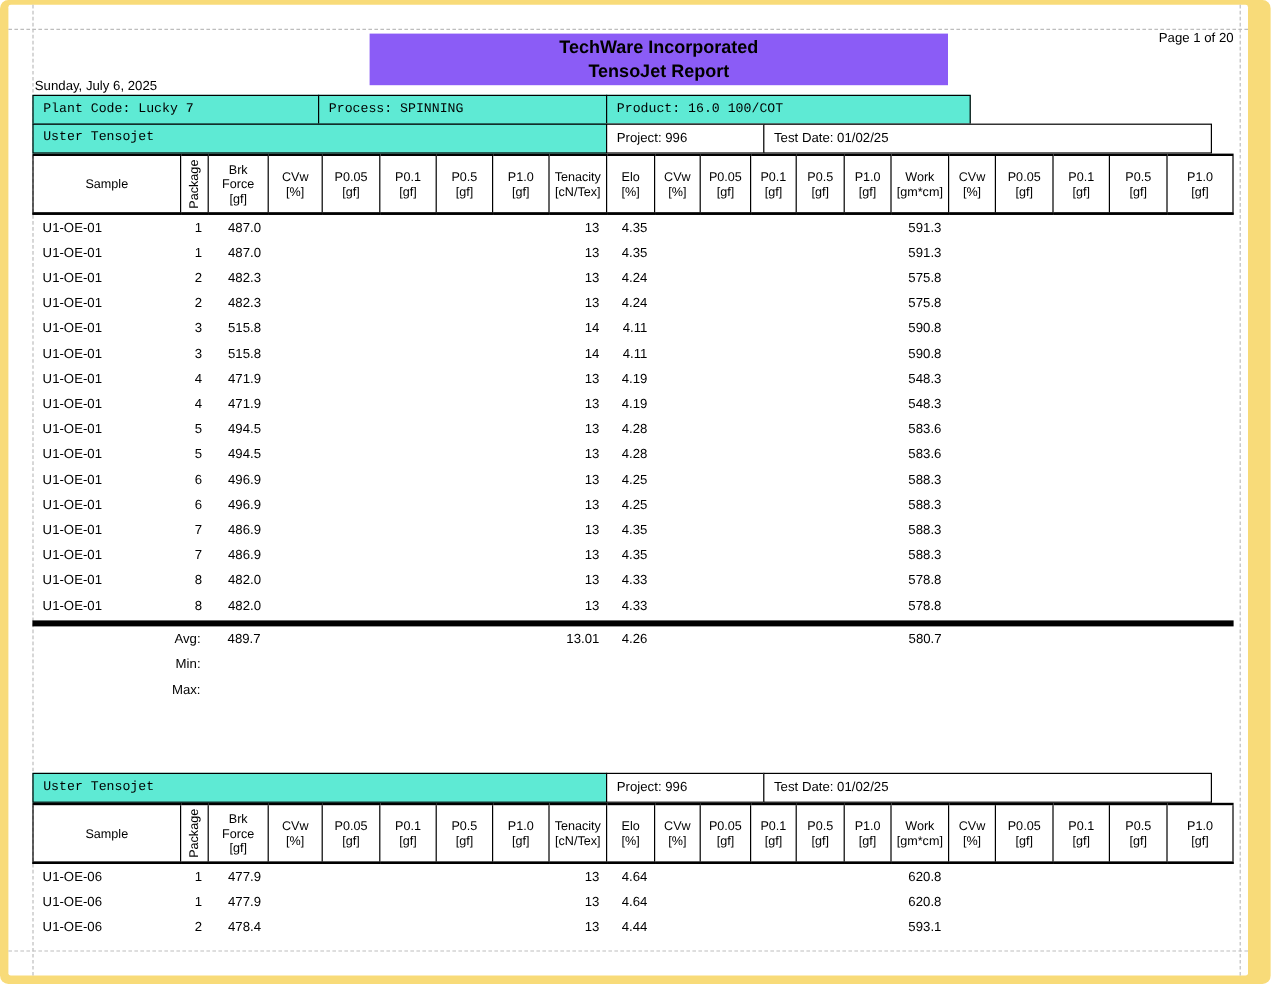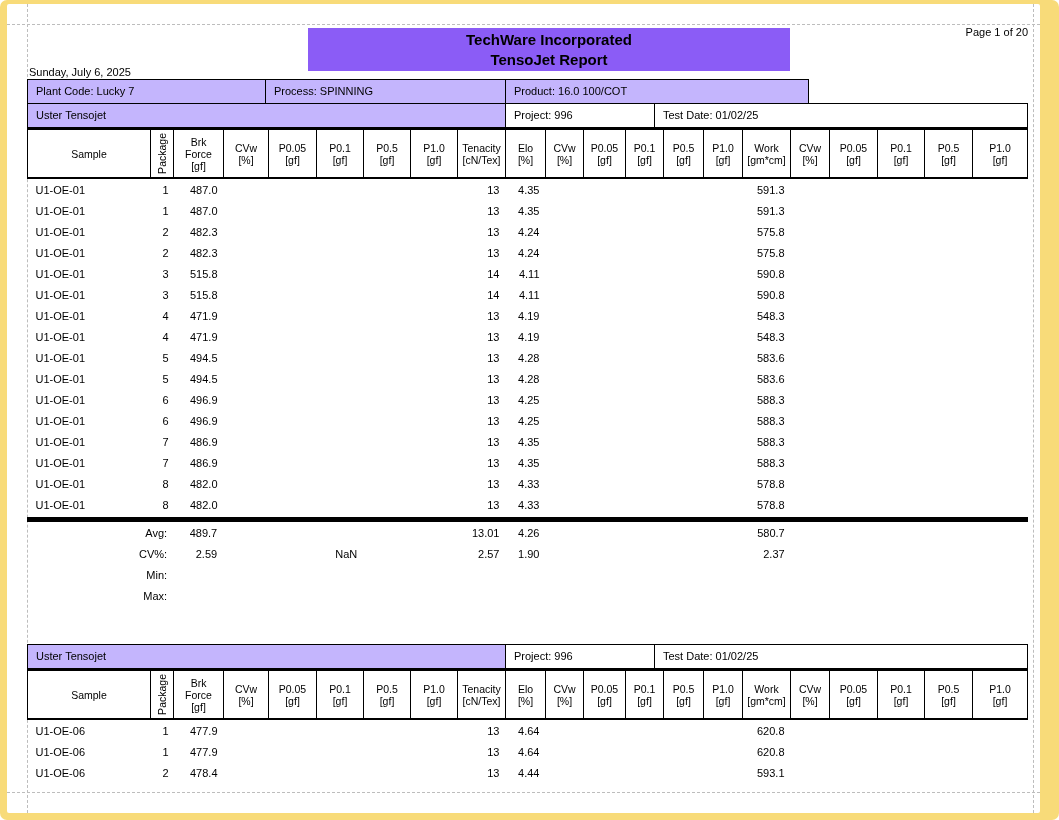--- a/index.html
+++ b/index.html
@@ -17,24 +17,24 @@
   .page-label{position:absolute;right:31px;top:26px;font-size:11px;z-index:4;}
   .title-box{
     position:absolute;left:308px;top:28px;width:482px;height:43px;background:#8b5cf6;
     display:flex;flex-direction:column;justify-content:center;align-items:center;
     font-weight:bold;font-size:15px;line-height:20px;z-index:4;
   }
   .bar{position:absolute;left:27px;display:flex;z-index:4;}
   .bar-box{box-sizing:border-box;border:1px solid #000;height:25px;line-height:23px;
     padding-left:8px;font-size:11px;white-space:nowrap;overflow:hidden;}
   .bar-box + .bar-box{margin-left:-1px;}
-  .gray{background:#c4b5fd;}
+  .gray{background:#5eead4;font-family:Liberation Mono, monospace;}
   .whitebg{background:#fff;}
   .w-plant{width:239px;} .w-process{width:241px;} .w-product{width:304px;}
-  .w-device{width:479px;} .w-project{width:150px;} .w-test{width:374px;}
+  .w-device{width:479px;} .w-project{width:132px;} .w-test{width:374px;}
   .section{position:absolute;left:27px;width:1001px;z-index:4;}
   .band{display:flex;}
   table{border-collapse:collapse;table-layout:fixed;width:1001px;}
   thead th{
     border:1px solid #000;border-top:2px solid #000;border-bottom:2px solid #000;
     font-weight:normal;font-size:10.5px;line-height:12px;height:47px;padding:0;
     text-align:center;vertical-align:middle;white-space:pre-line;background:#fff;overflow:hidden;
   }
   .vert{writing-mode:vertical-rl;transform:rotate(180deg);margin:0 auto;font-size:10.5px;}
   tbody td{font-size:11px;height:21px;padding:0;white-space:nowrap;overflow:hidden;vertical-align:middle;}
@@ -557,42 +557,20 @@
               <td></td>
               <td></td>
               <td class="r">580.7</td>
               <td></td>
               <td></td>
               <td></td>
               <td></td>
               <td></td>
             </tr>
             <tr>
-              <td class="r" colspan="2">CV%:</td>
-              <td class="r">2.59</td>
-              <td></td>
-              <td></td>
-              <td class="r">NaN</td>
-              <td></td>
-              <td></td>
-              <td class="r">2.57</td>
-              <td class="r">1.90</td>
-              <td></td>
-              <td></td>
-              <td></td>
-              <td></td>
-              <td></td>
-              <td class="r">2.37</td>
-              <td></td>
-              <td></td>
-              <td></td>
-              <td></td>
-              <td></td>
-            </tr>
-            <tr>
               <td class="r" colspan="2">Min:</td>
               <td class="r"></td>
               <td></td>
               <td></td>
               <td class="r"></td>
               <td></td>
               <td></td>
               <td class="r"></td>
               <td class="r"></td>
               <td></td>

